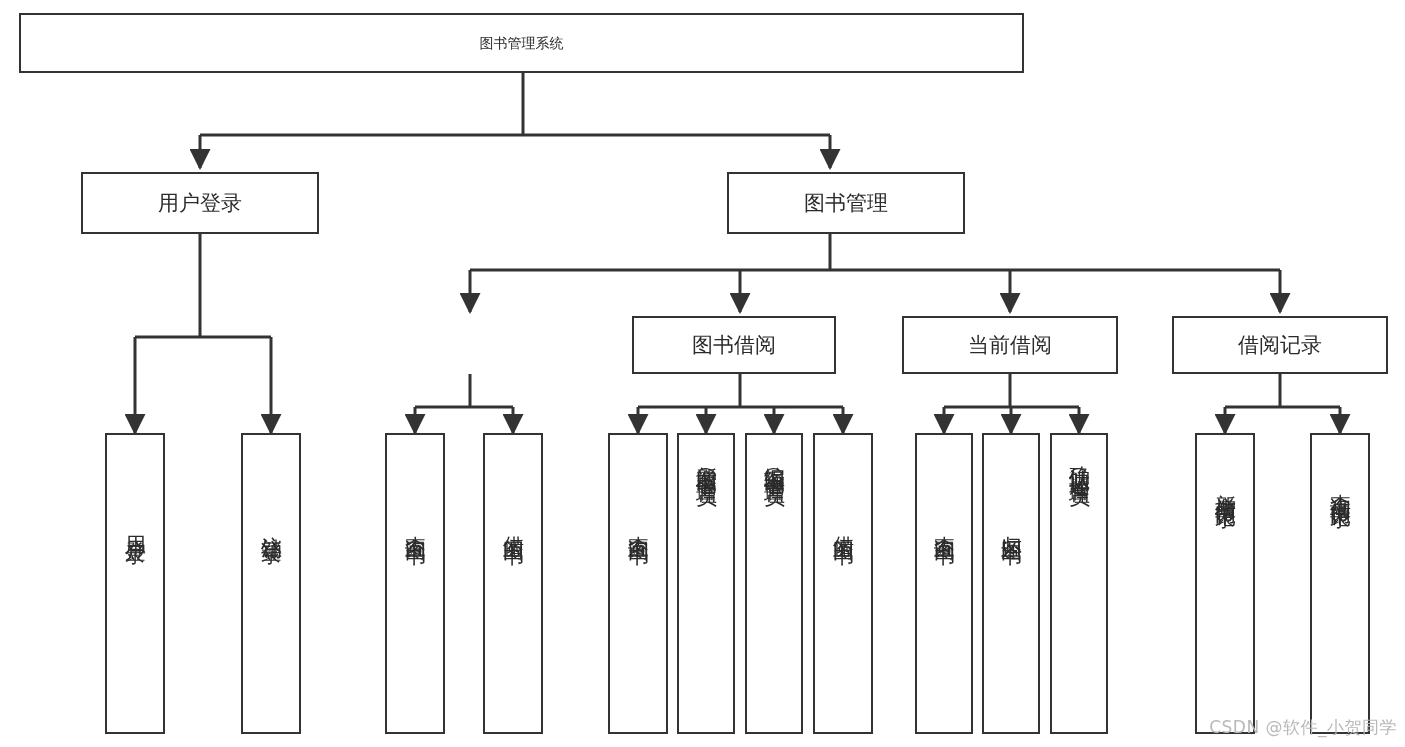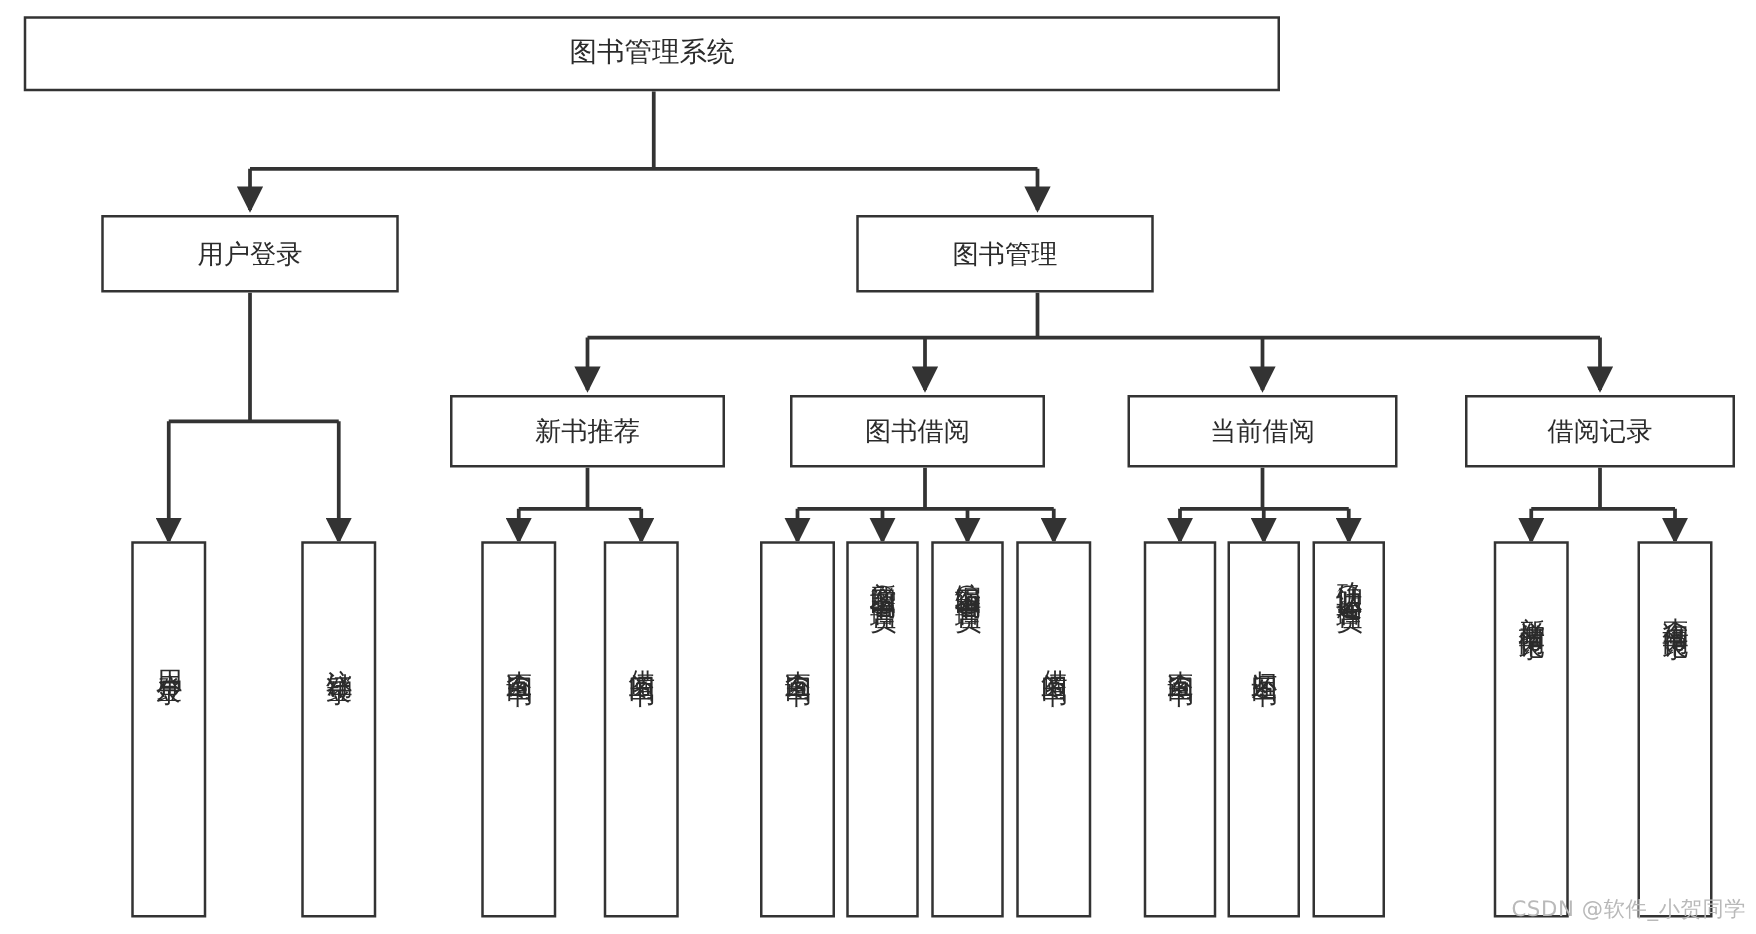--- a/index.html
+++ b/index.html
@@ -42,21 +42,21 @@
     text-align: center;
     line-height: 1.18;
     white-space: nowrap;
     color: #2b2b2b;
   }
   
   .node.horiz .node-label {
     font-size: 21px;
   }
   .node.root .node-label {
-    font-size: 22px;
+    font-size: 14px;
   }
   
   .node.vert {
     align-items: flex-start;
     padding-top: 14px;
   }
   .node.vert .node-label {
     writing-mode: vertical-rl;
     text-orientation: upright;
     font-size: 21px;
@@ -132,27 +132,24 @@
     </g>
   </svg>
 
   <div class="node horiz root" style="left:19px; top:13px; width:1005px; height:60px;">
     <span class="node-label">图书管理系统</span>
   </div>
 
   <div class="node horiz" style="left:81px; top:172px; width:238px; height:62px;">
     <span class="node-label">用户登录</span>
   </div>
-  <div class="node horiz" style="left:685px; top:172px; width:238px; height:62px;">
+  <div class="node horiz" style="left:727px; top:172px; width:238px; height:62px;">
     <span class="node-label">图书管理</span>
   </div>
 
-  <div class="node horiz" style="left:360px; top:316px; width:220px; height:58px;">
-    <span class="node-label">新书推荐</span>
-  </div>
   <div class="node horiz" style="left:632px; top:316px; width:204px; height:58px;">
     <span class="node-label">图书借阅</span>
   </div>
   <div class="node horiz" style="left:1172px; top:316px; width:216px; height:58px;">
     <span class="node-label">借阅记录</span>
   </div>
   <div class="node horiz" style="left:902px; top:316px; width:216px; height:58px;">
     <span class="node-label">当前借阅</span>
   </div>
 

